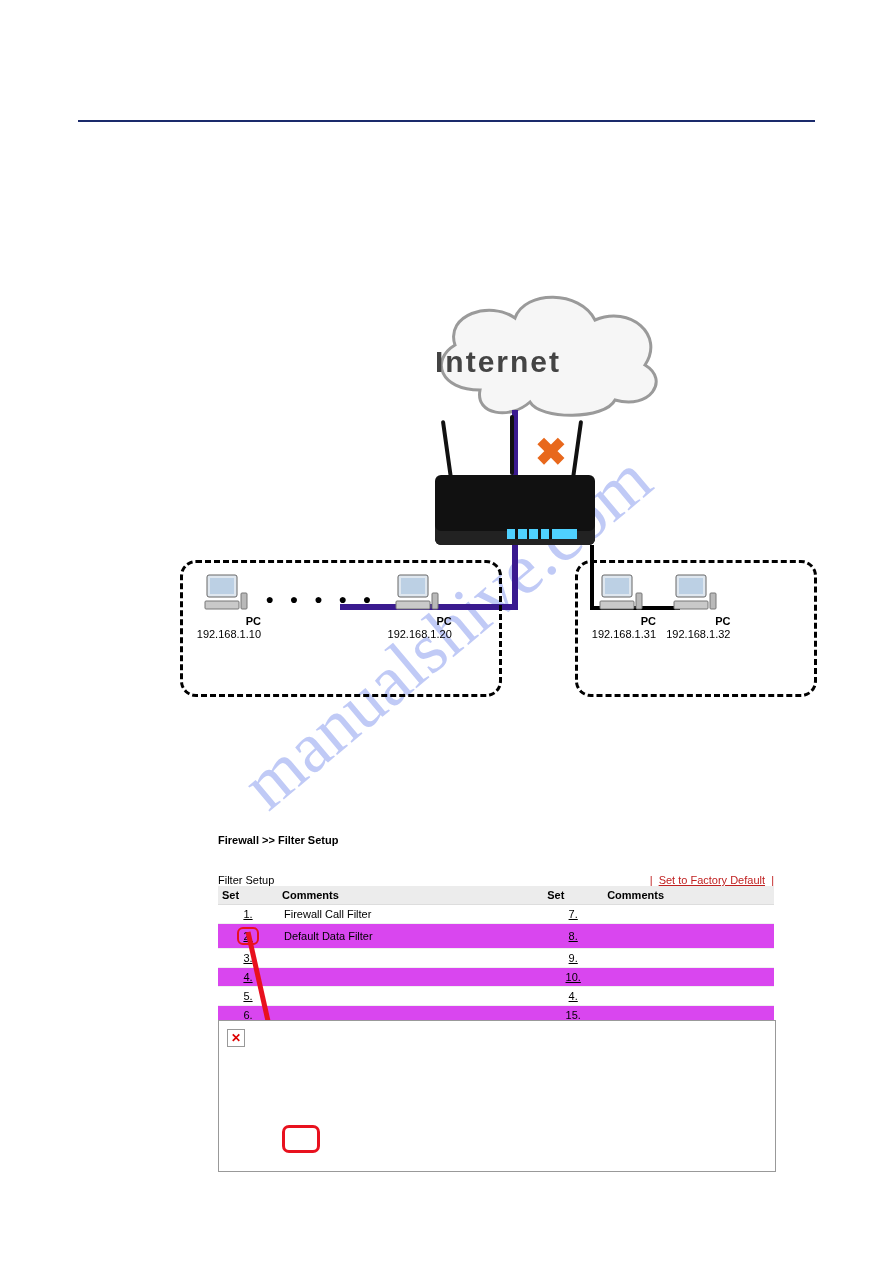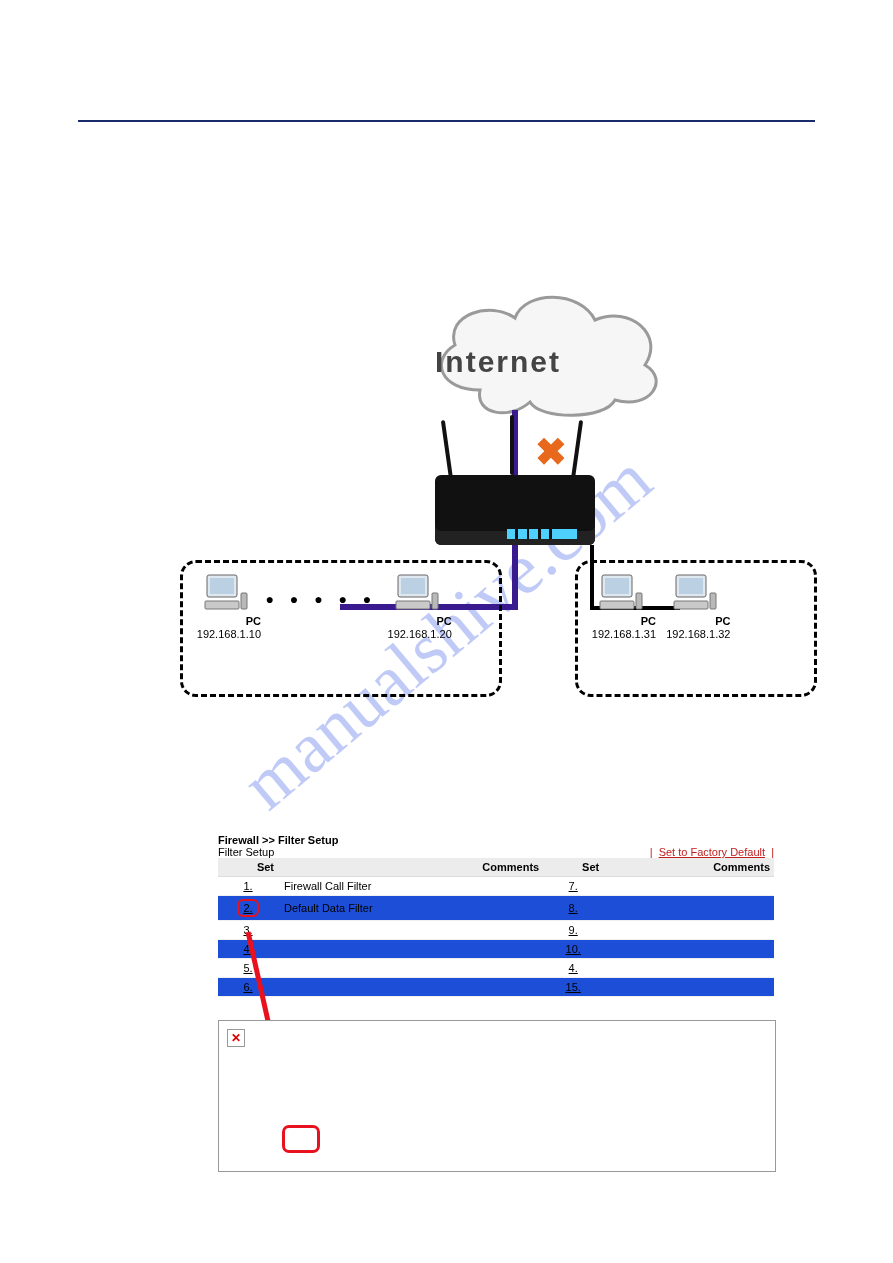--- a/index.html
+++ b/index.html
@@ -27,29 +27,29 @@
   .b-right-h{left:410px;top:326px;width:90px;height:4px;background:#000}
   .xmark{position:absolute;left:355px;top:150px;font-size:38px;color:#e8681c;font-weight:bold}
   .pcbox{position:absolute;border:3px dashed #000;border-radius:16px;padding:10px 8px 6px 8px;background:transparent}
   .pcbox-left{left:0;top:280px;width:300px;height:115px}
   .pcbox-right{left:395px;top:280px;width:220px;height:115px}
   .pc{display:inline-block;width:70px;text-align:right;vertical-align:top;font-size:11px;line-height:1.2;color:#000}
   .pc svg{width:46px;height:40px;display:block;margin:0 auto 2px}
   .dots{display:inline-block;vertical-align:top;margin-top:18px;letter-spacing:6px;font-size:14px;font-weight:bold}
   
   .fs-wrap{position:absolute;left:218px;top:834px;width:556px;font-size:11px}
-  .breadcrumb{font-weight:bold;}
+  .breadcrumb{font-weight:bold;margin-bottom:28px}
   .tbl-title{font-weight:normal;float:left}
   .factory{float:right;color:#c02020}
   .factory .bar{color:#c02020}
   .factory a{color:#c02020;text-decoration:underline}
   .ftable{clear:both;width:100%;border-collapse:collapse;background:#fff;margin-top:2px}
-  .ftable th{background:#ececec;font-weight:bold;text-align:right;padding:3px 4px;border-bottom:1px solid #ddd}
+  .ftable th{background:#ececec;font-weight:bold;text-align:left;padding:3px 4px;border-bottom:1px solid #ddd}
   .ftable td{padding:3px 6px;border-bottom:1px solid #f0f0f0}
-  .ftable tr.alt td{background:#1d4ed8}
+  .ftable tr.alt td{background:#d946ef}
   .setcell{width:48px;text-align:center}
   .setcell a{color:#000;text-decoration:underline}
   .circ{display:inline-block;border:2px solid #e8111e;border-radius:6px;padding:0 4px;line-height:14px}
   
   .panel2{position:absolute;left:218px;top:1020px;width:556px;height:150px;border:1px solid #999;background:#fff}
   .xicon{position:absolute;left:8px;top:8px;width:16px;height:16px;border:1px solid #999;color:#d00;font-size:12px;line-height:16px;text-align:center;font-weight:bold}
   .arrow-svg{position:absolute;left:230px;top:924px;width:100px;height:230px;pointer-events:none}
   .end-oval{position:absolute;left:282px;top:1125px;width:32px;height:22px;border:3px solid #e8111e;border-radius:7px}
 </style>
 </head>

